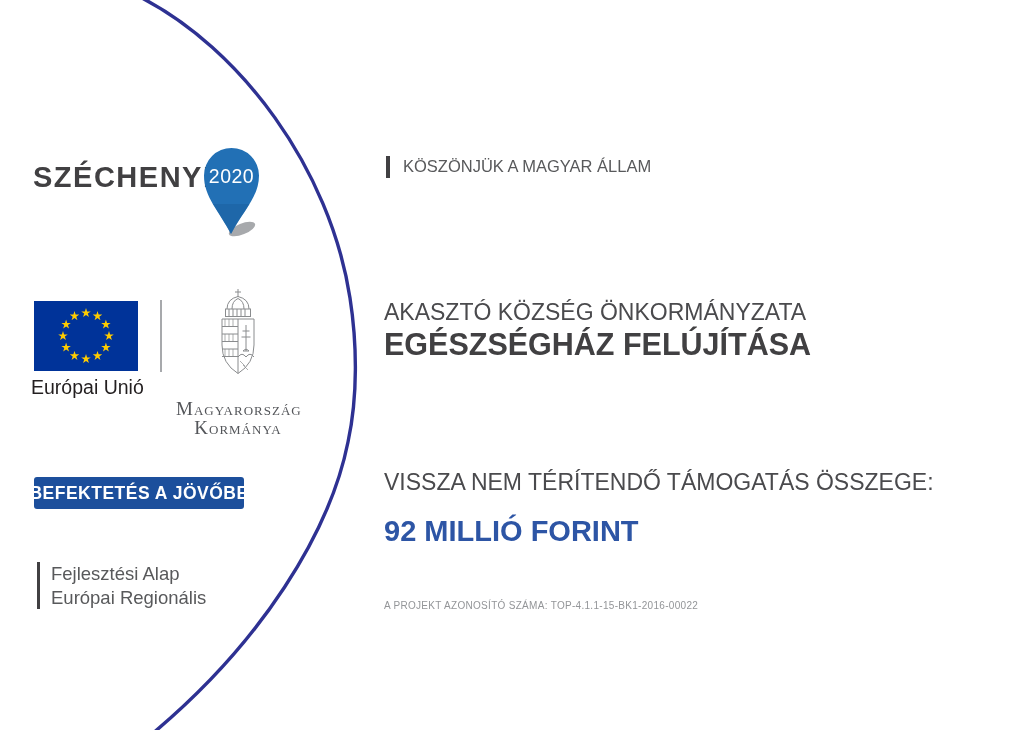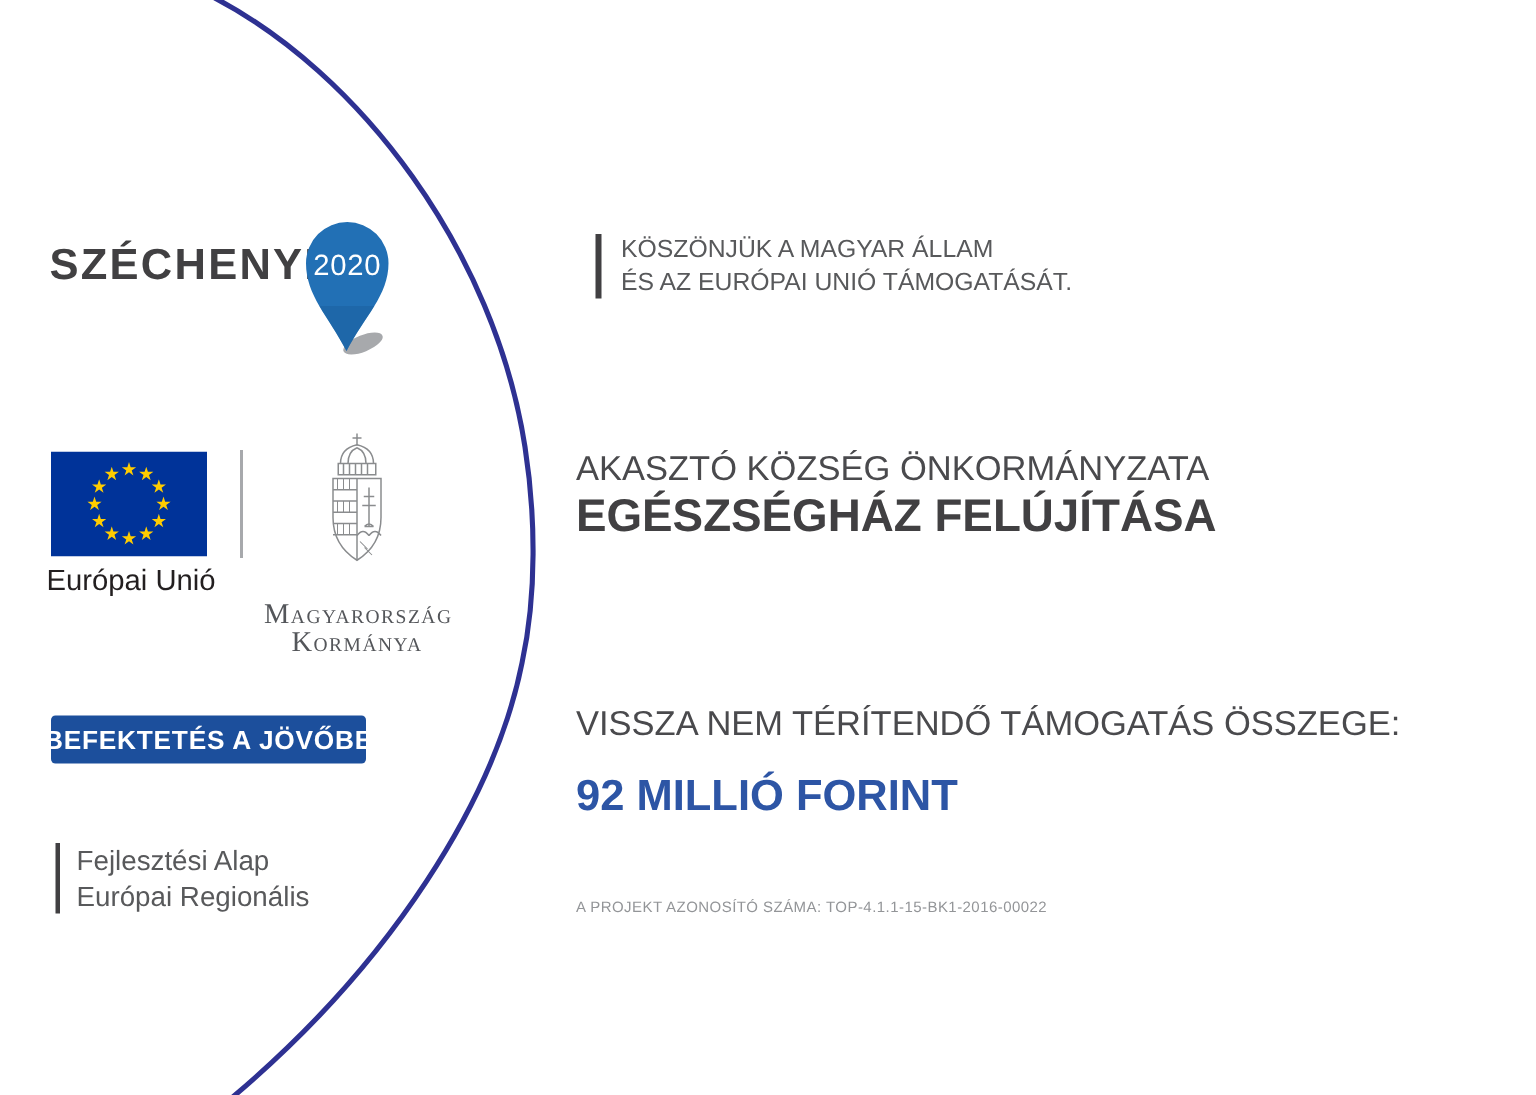--- a/index.html
+++ b/index.html
@@ -14,21 +14,21 @@
   
   .szechenyi-wordmark {
     left: 33px; top: 161px;
     font-size: 29px; font-weight: bold; color: #414042;
     letter-spacing: 1.5px; white-space: nowrap;
   }
   #pin-svg { left: 201px; top: 146px; width: 62px; height: 92px; }
 
   
   .thanks-block {
-    left: 397px; top: 156px;
+    left: 386px; top: 156px;
     border-left: 4px solid #414042;
     padding-left: 13px;
     color: #58595b; font-size: 16.5px; line-height: 21.5px;
     white-space: nowrap;
   }
 
   
   #eu-flag-svg { left: 34px; top: 301px; width: 104px; height: 70px; }
   .eu-label { left: 31px; top: 376px; font-size: 19.5px; color: #231f20; white-space: nowrap; text-align: center; }
 
@@ -84,21 +84,20 @@
 
 <svg id="pin-svg" class="abs" viewBox="0 0 62 92" xmlns="http://www.w3.org/2000/svg">
   <ellipse cx="41" cy="83" rx="14" ry="5.5" fill="#a7a9ac" transform="rotate(-22 41 83)"></ellipse>
   <path d="M 30 88 C 18 65 3 51 3 29.5 A 27.5 27.5 0 0 1 58 29.5 C 58 51 42 65 30 88 Z" fill="#2270b5"></path>
   <path d="M 30 88 C 24 76.5 17.5 67 12 58 L 48.5 58 C 43 67 36 76.5 30 88 Z" fill="#1b619f" opacity="0.55"></path>
   <text x="30.5" y="37" text-anchor="middle" font-family="Liberation Sans, sans-serif" font-size="19.5" letter-spacing="0.5" fill="#ffffff">2020</text>
 </svg>
 
 <div class="abs thanks-block">
   <div>KÖSZÖNJÜK A MAGYAR ÁLLAM</div>
-  <div>ÉS AZ EURÓPAI UNIÓ TÁMOGATÁSÁT.</div>
 </div>
 
 <svg id="eu-flag-svg" class="abs" viewBox="0 0 104 70" xmlns="http://www.w3.org/2000/svg">
   <rect x="0" y="0" width="104" height="70" fill="#003399"></rect>
   <g fill="#ffcc00">
     <symbol id="eu-star" viewBox="-5 -5 10 10">
       <polygon points="0,-5 1.12,-1.55 4.76,-1.55 1.82,0.59 2.94,4.05 0,1.91 -2.94,4.05 -1.82,0.59 -4.76,-1.55 -1.12,-1.55"></polygon>
     </symbol>
     <use href="#eu-star" x="47" y="7" width="10" height="10"></use>
     <use href="#eu-star" x="58.5" y="10.1" width="10" height="10"></use>

